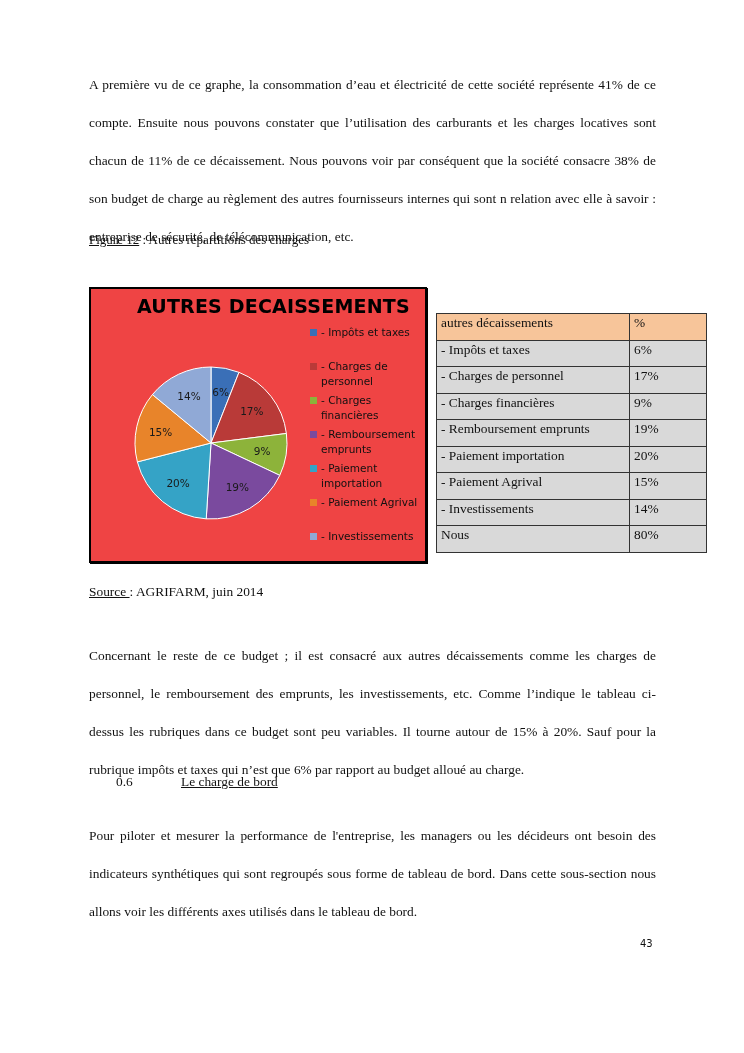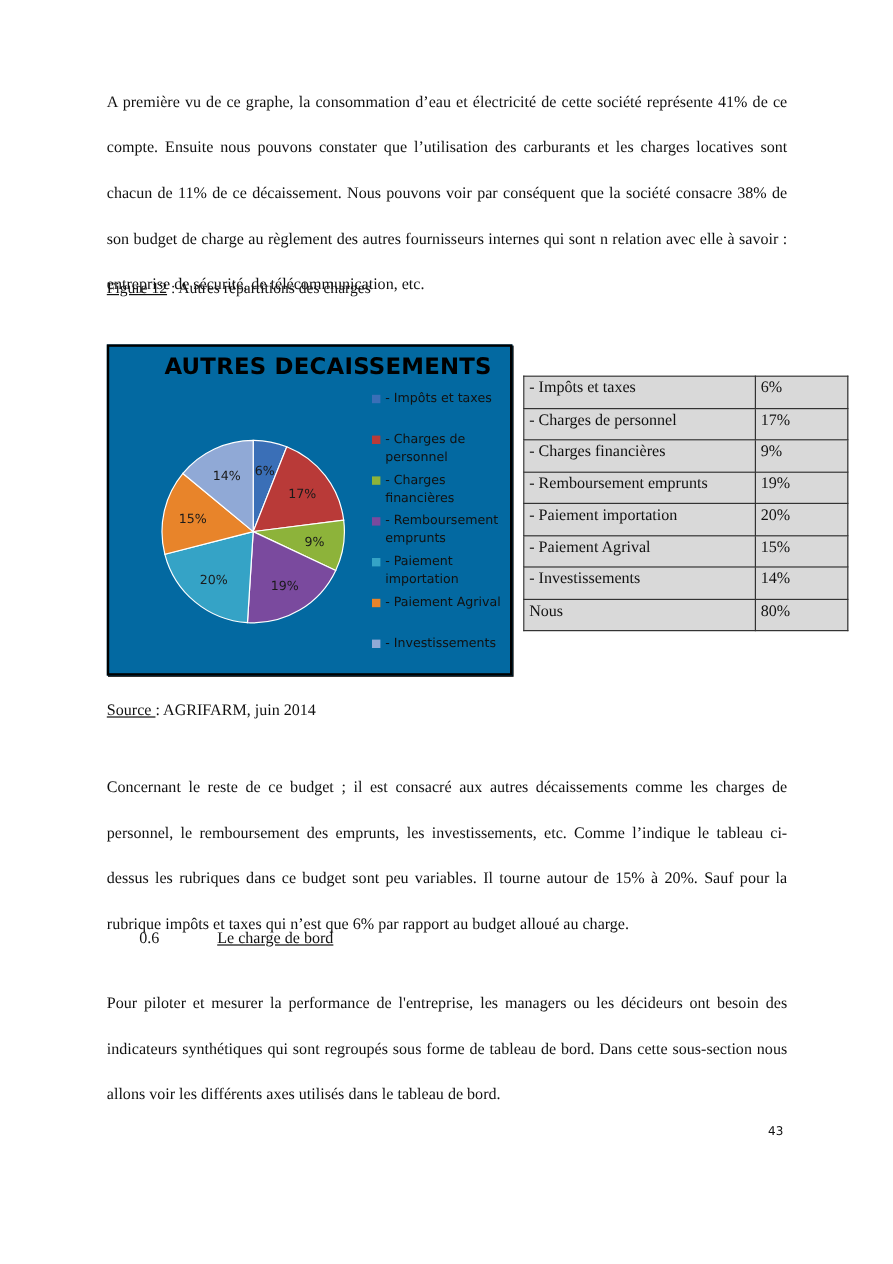--- a/index.html
+++ b/index.html
@@ -4,21 +4,21 @@
 <style>
   html, body { margin: 0; padding: 0; background: #ffffff; }
   body { width: 744px; height: 1053px; position: relative; overflow: hidden;
          font-family: "Liberation Serif", serif; color: #111; }
   .para { position: absolute; left: 89px; width: 567px; font-size: 13.4px;
           line-height: 38px; text-align: justify; text-align-last: left; }
   .p1 { top: 66px; }
   .fig-cap { position: absolute; left: 89px; top: 232px; font-size: 13px; }
   .u { text-decoration: underline; }
   .chart-box { position: absolute; left: 89px; top: 287px; width: 334px; height: 272px;
-               border: 2px solid #000; box-shadow: 1px 1px 0 #000; background: #0369a1; }
+               border: 2px solid #000; box-shadow: 1px 1px 0 #000; background: #ef4444; }
   .chart-title { position: absolute; left: 0; top: 6px; width: 334px; text-align: left;
                  padding-left: 46px; box-sizing: border-box;
                  font-family: "DejaVu Sans", sans-serif; font-weight: bold; font-size: 19px;
                  letter-spacing: 0.2px; color: #000; }
   svg.pie { position: absolute; left: 20px; top: 64px; }
   .legend { position: absolute; left: 219px; top: 36px; width: 115px;
             font-family: "DejaVu Sans", sans-serif; font-size: 10.5px; color: #111; }
   .legend-item { position: absolute; left: 0; width: 112px; line-height: 15px; }
   .legend-swatch { position: absolute; left: 0; top: 4px; width: 7px; height: 7px; }
   .legend-label { display: block; padding-left: 11px; }
@@ -88,20 +88,24 @@
       </div>
       <div class="legend-item" style="top: 204px;">
         <span class="legend-swatch" style="background: rgb(144, 169, 214);"></span>
         <span class="legend-label">- Investissements</span>
       </div>
     </div>
 </div>
 
 <table class="data">
   <tbody id="tbody">
+    <tr class="head">
+      <td>autres décaissements</td>
+      <td class="c2">%</td>
+    </tr>
   <tr>
         <td>- Impôts et taxes</td>
         <td class="c2">6%</td>
       </tr>
       <tr>
         <td>- Charges de personnel</td>
         <td class="c2">17%</td>
       </tr>
       <tr>
         <td>- Charges financières</td>

